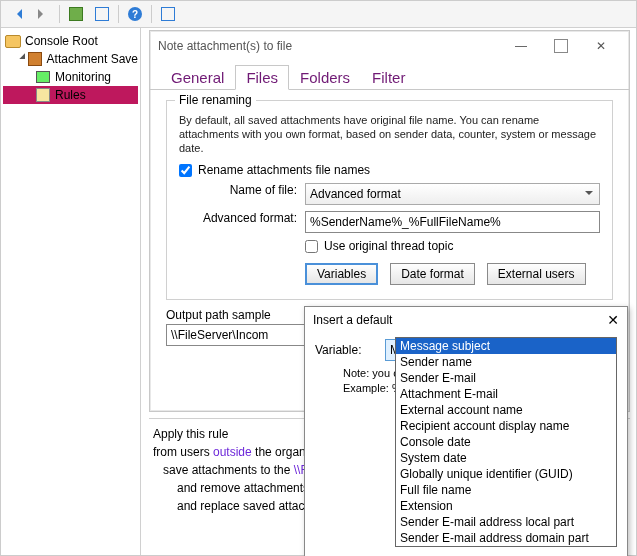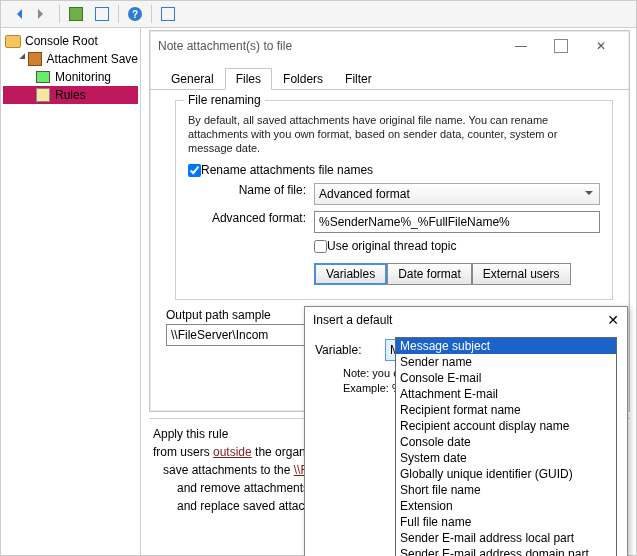--- a/index.html
+++ b/index.html
@@ -13,42 +13,42 @@
 .tree-item.sel{background:#be185d}
 .tree-ico{width:16px;height:16px;flex:0 0 16px;display:flex;align-items:center;justify-content:center}
 .tree .lvl1{padding-left:16px}
 .tree .lvl2{padding-left:32px}
 .content{flex:1;position:relative}
 .dlg{position:absolute;left:8px;top:2px;right:6px;height:380px;border:1px solid #c8c8c8;background:#fff;box-shadow:0 0 0 1px #e8e8e8 inset}
 .dlg-title{height:30px;display:flex;align-items:center;padding:0 8px;color:#555;font-size:12px}
 .dlg-title .spacer{flex:1}
 .dlg-ctrl{width:40px;height:26px;display:flex;align-items:center;justify-content:center;color:#555}
 .tabs{display:flex;align-items:flex-end;height:24px;padding-left:10px;border-bottom:1px solid #c8c8c8;margin-top:4px}
-.tab{padding:3px 10px;border:1px solid transparent;border-bottom:none;color:#000000;font-size:12px}
+.tab{padding:3px 10px;border:1px solid transparent;border-bottom:none;color:#701a75;font-size:15px}
 .tab.active{border:1px solid #c8c8c8;border-bottom:1px solid #fff;background:#fff;position:relative;top:1px}
-.group{margin:10px 16px 8px 25px;border:1px solid #d0d0d0;padding:10px 12px 14px 12px;position:relative}
+.group{margin:10px 16px 8px 16px;border:1px solid #d0d0d0;padding:10px 12px 14px 12px;position:relative}
 .group-title{position:absolute;top:-8px;left:8px;background:#fff;padding:0 4px;font-size:12px}
 .group p{margin:2px 0 8px 0;line-height:14px;font-size:11px;color:#222}
 .row{display:flex;align-items:flex-start;margin:6px 0}
 .row .lbl{width:118px;text-align:right;padding-right:8px;font-size:12px}
 .sel-box{flex:1;height:20px;border:1px solid #aaa;background:linear-gradient(#fff,#eee);display:flex;align-items:center;padding:0 4px;font-size:12px;position:relative}
 .sel-box::after{content:"";position:absolute;right:6px;top:7px;border:4px solid transparent;border-top-color:#555}
 .txt{flex:1;height:20px;border:1px solid #888;padding:0 4px;font-size:12px;background:#fff}
-.chk{display:flex;align-items:center;font-size:12px}
+.chk{display:flex;align-items:center;gap:6px;font-size:12px}
 .chk input{width:13px;height:13px;margin:0}
 .btn{height:22px;padding:0 10px;border:1px solid #8a8a8a;background:linear-gradient(#fefefe,#e6e6e6);font-size:12px}
 .btn.primary{border:2px solid #4a90d9}
-.btn-row{display:flex;gap:0;margin-top:10px;margin-left:126px}
+.btn-row{display:flex;gap:12px;margin-top:10px;margin-left:126px}
 .out{margin:6px 16px;font-size:12px}
 .out .txt{width:180px}
 .rule{position:absolute;left:8px;right:6px;top:390px;border-top:1px solid #d0d0d0;padding-top:6px;font-size:12px;line-height:18px}
 .rule .ln{padding-left:4px}
 .rule .i1{padding-left:14px}
 .rule .i2{padding-left:28px}
-a.lnk{color:#7f1d1d;text-decoration:underline;cursor:pointer}
+a.lnk{color:#6d28d9;cursor:pointer}
 
 .pop{position:absolute;left:303px;top:305px;width:322px;border:1px solid #888;background:#fff;box-shadow:2px 2px 6px rgba(0,0,0,.25);z-index:10}
 .pop-title{height:26px;display:flex;align-items:center;padding:0 8px;font-size:12px}
 .pop-title .spacer{flex:1}
 .pop-body{padding:6px 10px 4px 10px}
 .pop-row{display:flex;align-items:center;margin-bottom:6px}
 .pop-row .plbl{width:70px;font-size:12px}
 .combo{flex:1;height:20px;border:1px solid #5a9bd5;background:#dff0ff;display:flex;align-items:center;padding:0 4px;font-size:12px;position:relative}
 .combo::after{content:"";position:absolute;right:6px;top:7px;border:4px solid transparent;border-top-color:#333}
 .note{font-size:11px;margin:2px 0 0 28px;line-height:13px}
@@ -208,30 +208,29 @@
       <div class="combo">
         <span>Message subject</span>
       </div>
     </div>
     <div class="note">Note: you ca</div>
     <div class="note">Example: %Su</div>
 
     <div class="drop" id="drop">
           <div class="opt sel">Message subject</div>
           <div class="opt">Sender name</div>
-          <div class="opt">Console E-mail</div>
+          <div class="opt">Sender E-mail</div>
           <div class="opt">Attachment E-mail</div>
-          <div class="opt">Recipient format name</div>
+          <div class="opt">External account name</div>
           <div class="opt">Recipient account display name</div>
           <div class="opt">Console date</div>
           <div class="opt">System date</div>
           <div class="opt">Globally unique identifier (GUID)</div>
-          <div class="opt">Short file name</div>
+          <div class="opt">Full file name</div>
           <div class="opt">Extension</div>
-          <div class="opt">Full file name</div>
           <div class="opt">Sender E-mail address local part</div>
           <div class="opt">Sender E-mail address domain part</div>
         </div>
   </div>
   <div style="height:210px"></div>
 </div>
 
 </div>
 
 </body></html>

